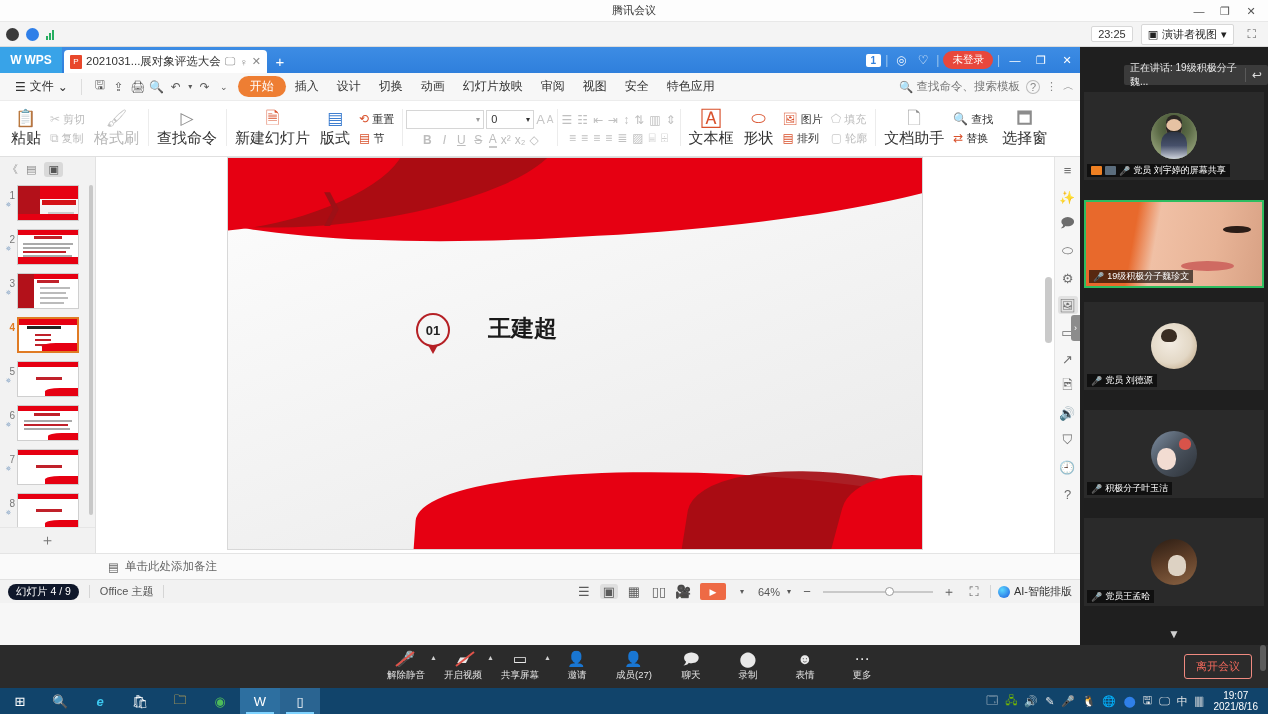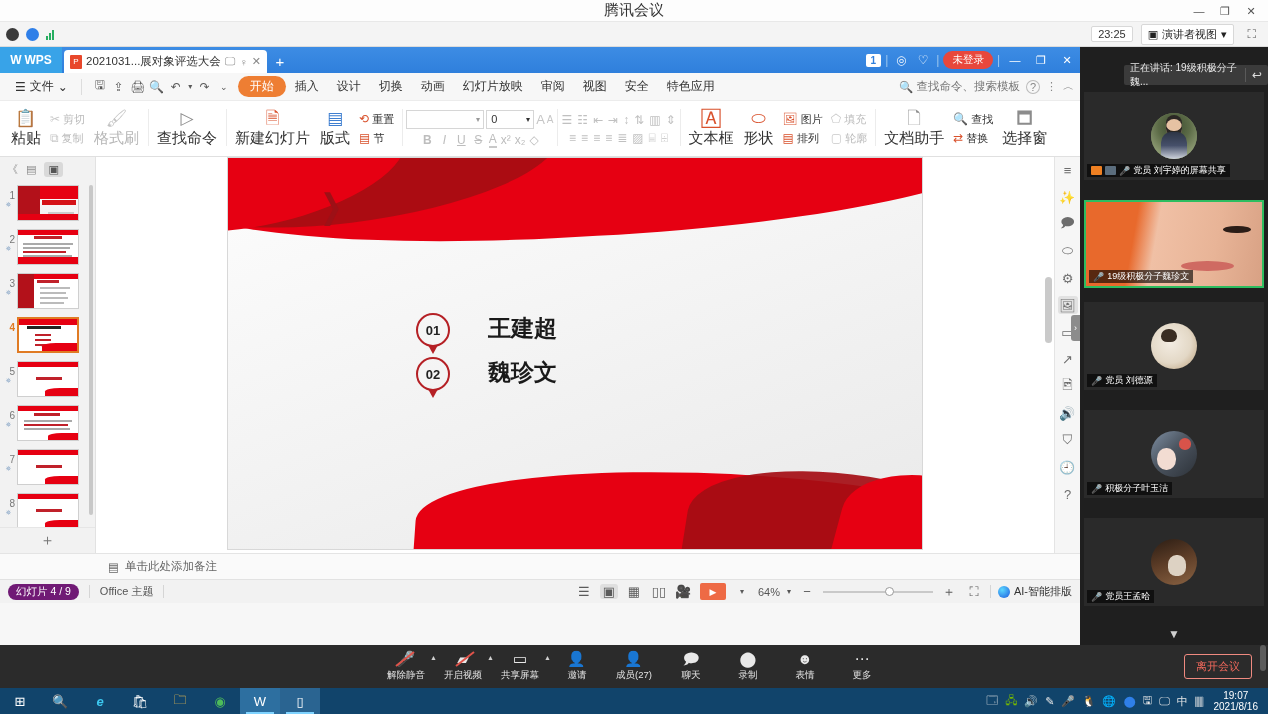--- a/index.html
+++ b/index.html
@@ -12,21 +12,21 @@
     -webkit-font-smoothing: antialiased;
   }
   .app { position:relative; width:1268px; height:714px; }
 
   
   .tm-titlebar {
     position:absolute; left:0; top:0; width:1268px; height:22px;
     background:#fdfdfd; border-bottom:1px solid #e8e8e8;
     display:flex; align-items:center; justify-content:center;
   }
-  .tm-title { font-size:15px; color:#333; }
+  .tm-title { font-size:11px; color:#333; }
   .tm-wincontrols { position:absolute; right:4px; top:0; height:22px; display:flex; align-items:center; gap:0px; }
   .tm-wincontrols span {
     width:26px; height:22px; display:flex; align-items:center; justify-content:center;
     font-size:11px; color:#555;
   }
 
   .tm-subbar {
     position:absolute; left:0; top:22px; width:1268px; height:25px;
     background:#f4f4f4; border-bottom:1px solid #dcdcdc;
     display:flex; align-items:center; padding:0 6px;
@@ -248,21 +248,21 @@
   
   .notes {
     height:26px; background:#fafafa; border-top:1px solid #e4e4e4;
     display:flex; align-items:center; gap:6px; padding-left:108px; font-size:11.5px; color:#666;
   }
   .statusbar {
     height:24px; background:#f2f2f2; border-top:1px solid #e2e2e2;
     display:flex; align-items:center; padding:0 8px; gap:10px; font-size:11px; color:#555;
   }
   .pill {
-    background:#701a75; color:#fff; border-radius:10px; padding:1px 8px; font-size:10.5px;
+    background:#0f172a; color:#fff; border-radius:10px; padding:1px 8px; font-size:10.5px;
   }
   .st-sep { width:1px; height:13px; background:#d5d5d5; }
   .status-right { margin-left:auto; display:flex; align-items:center; gap:7px; }
   .vbtn { font-size:13px; color:#5b5b5b; width:18px; text-align:center; }
   .vbtn.sel { background:#dfdfdf; border-radius:3px; }
   .playbtn {
     background:#ee6a45; color:#fff; width:26px; height:17px; border-radius:2px;
     display:flex; align-items:center; justify-content:center; font-size:9px;
   }
   .zoomtrack { width:110px; height:2px; background:#c9c9c9; position:relative; }
@@ -809,27 +809,20 @@
           <div class="slide-title">
             <span class="chev">❯</span>
           </div>
           <div class="namelist">
             <div class="nameitem">
               <div class="pinnum">
                 <div class="circ">01</div>
                 <div class="tip"></div>
               </div>
               <div class="nametext">王建超</div>
-            </div>
-            <div class="nameitem">
-              <div class="pinnum">
-                <div class="circ">02</div>
-                <div class="tip"></div>
-              </div>
-              <div class="nametext">魏珍文</div>
             </div>
           </div>
         </div>
         <div class="canvas-scroll"></div>
       </div>
 
       <div class="vtool">
         <div class="vi">≡</div>
         <div class="vi">✨</div>
         <div class="vi">🗩</div>

